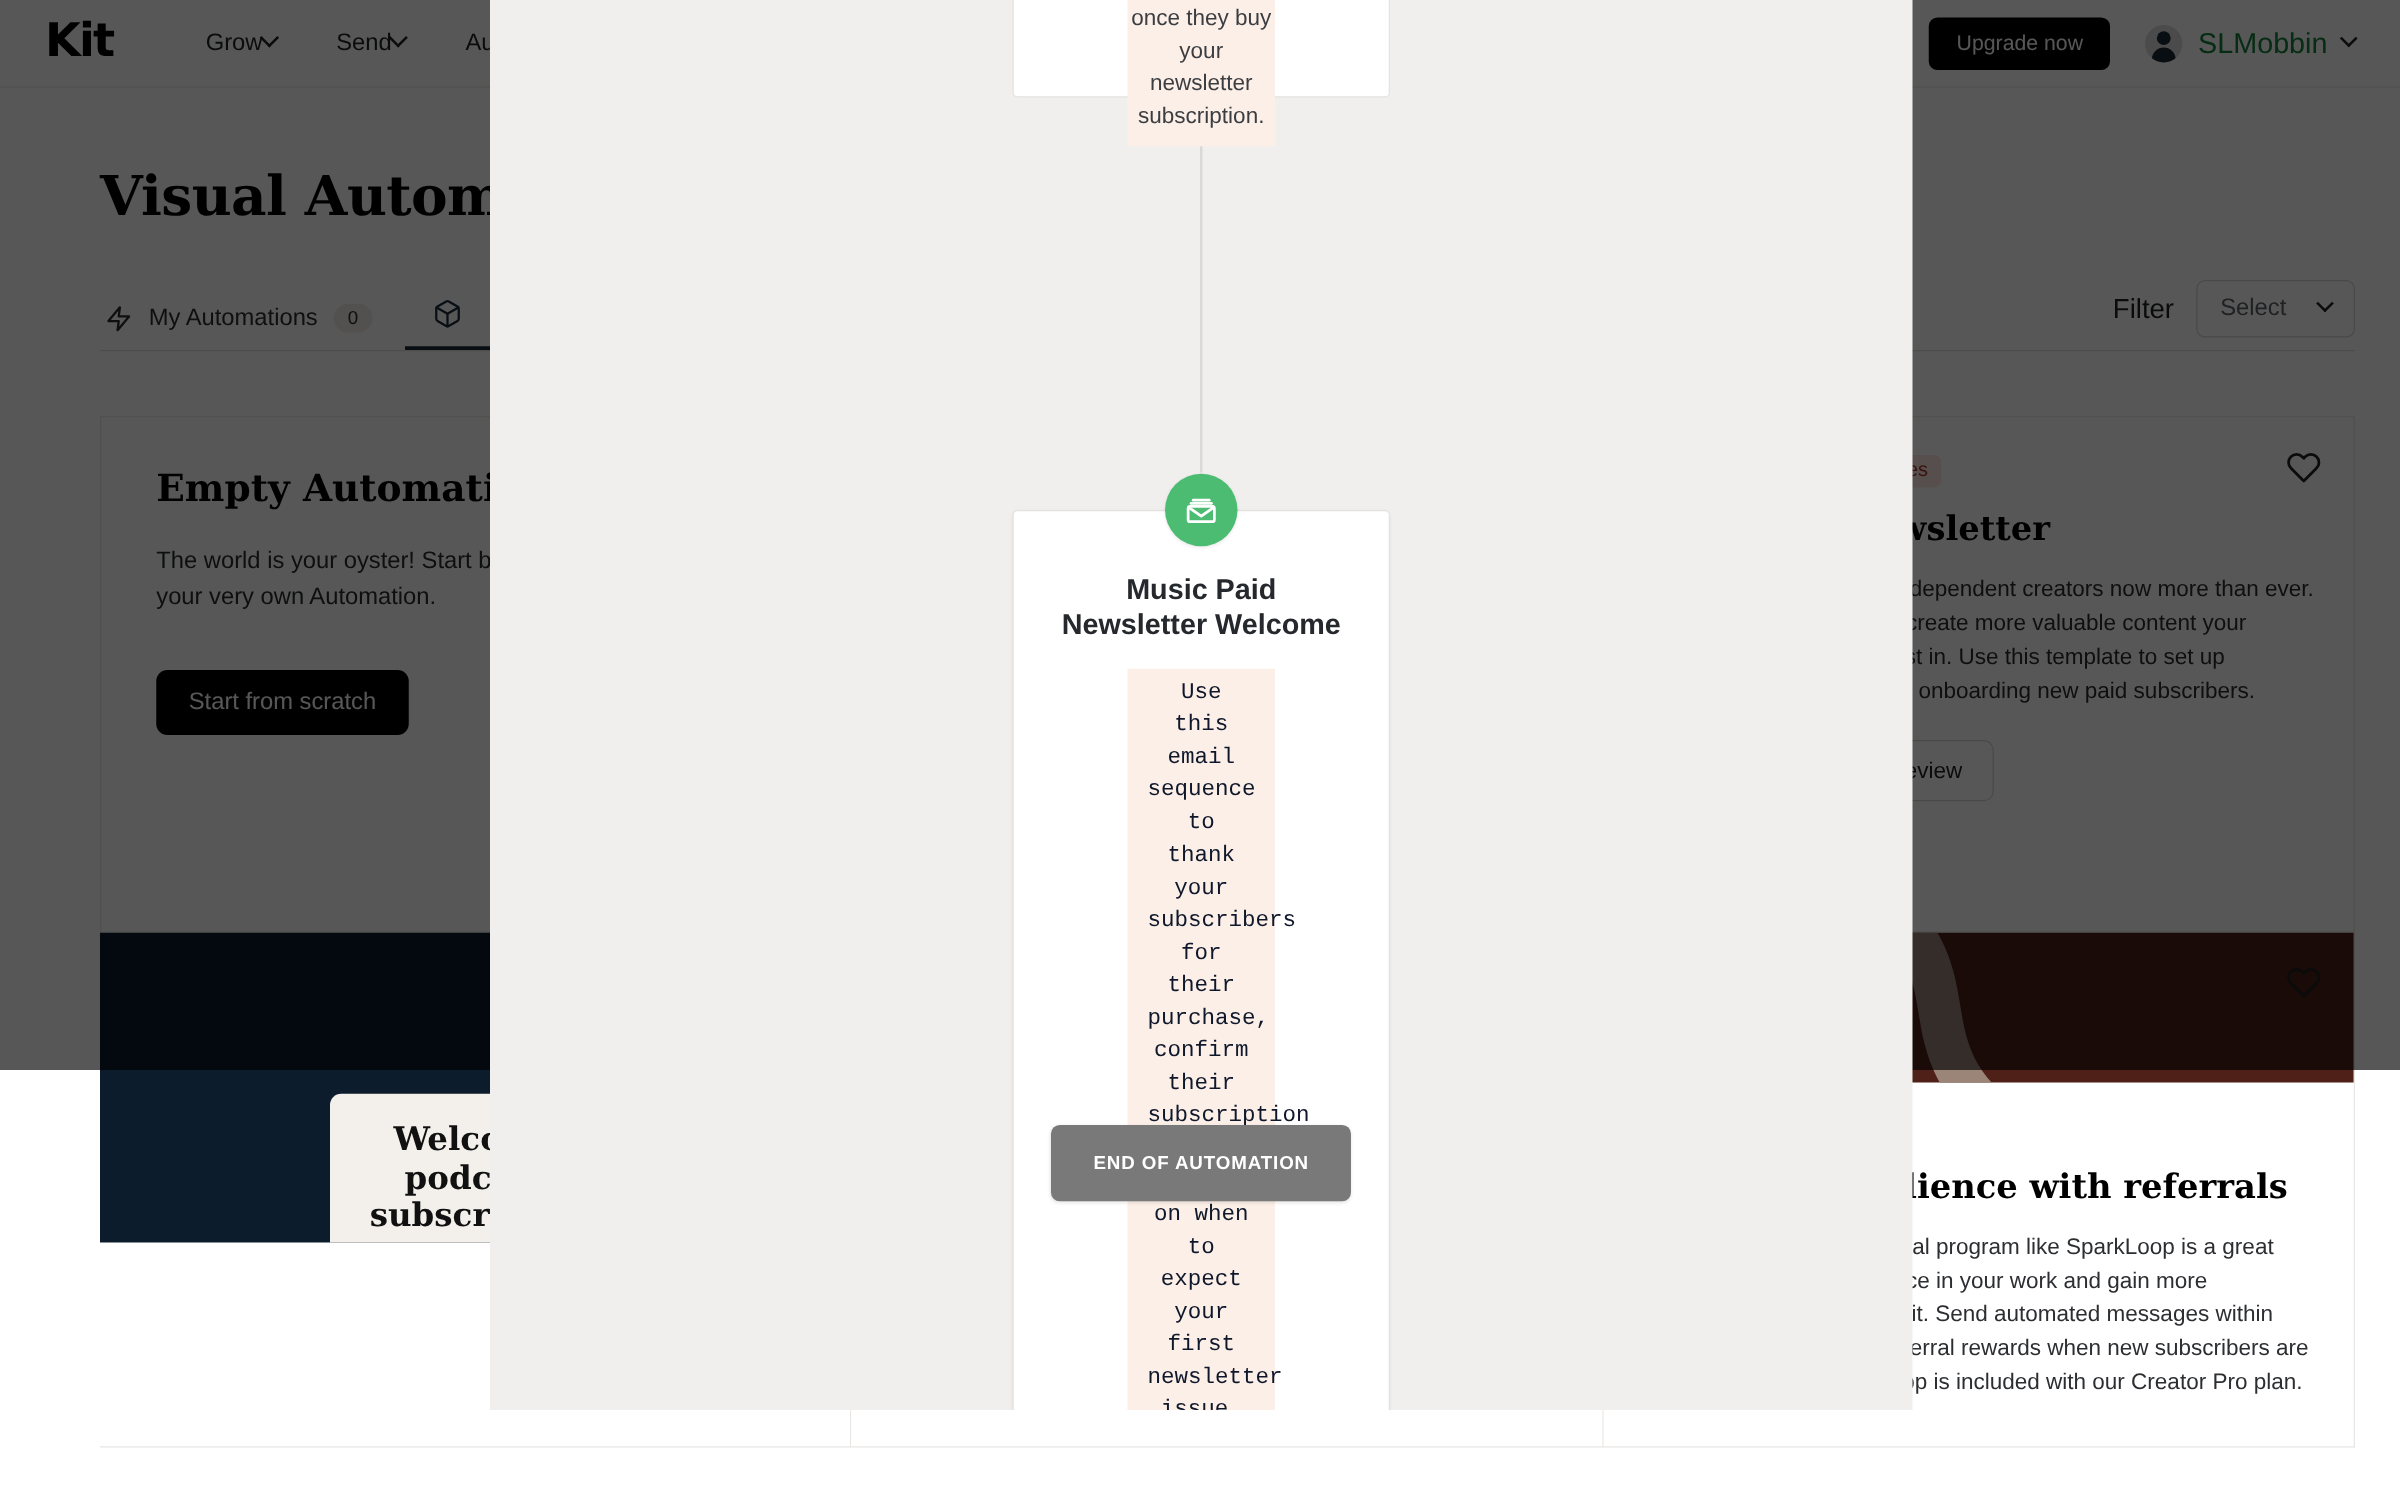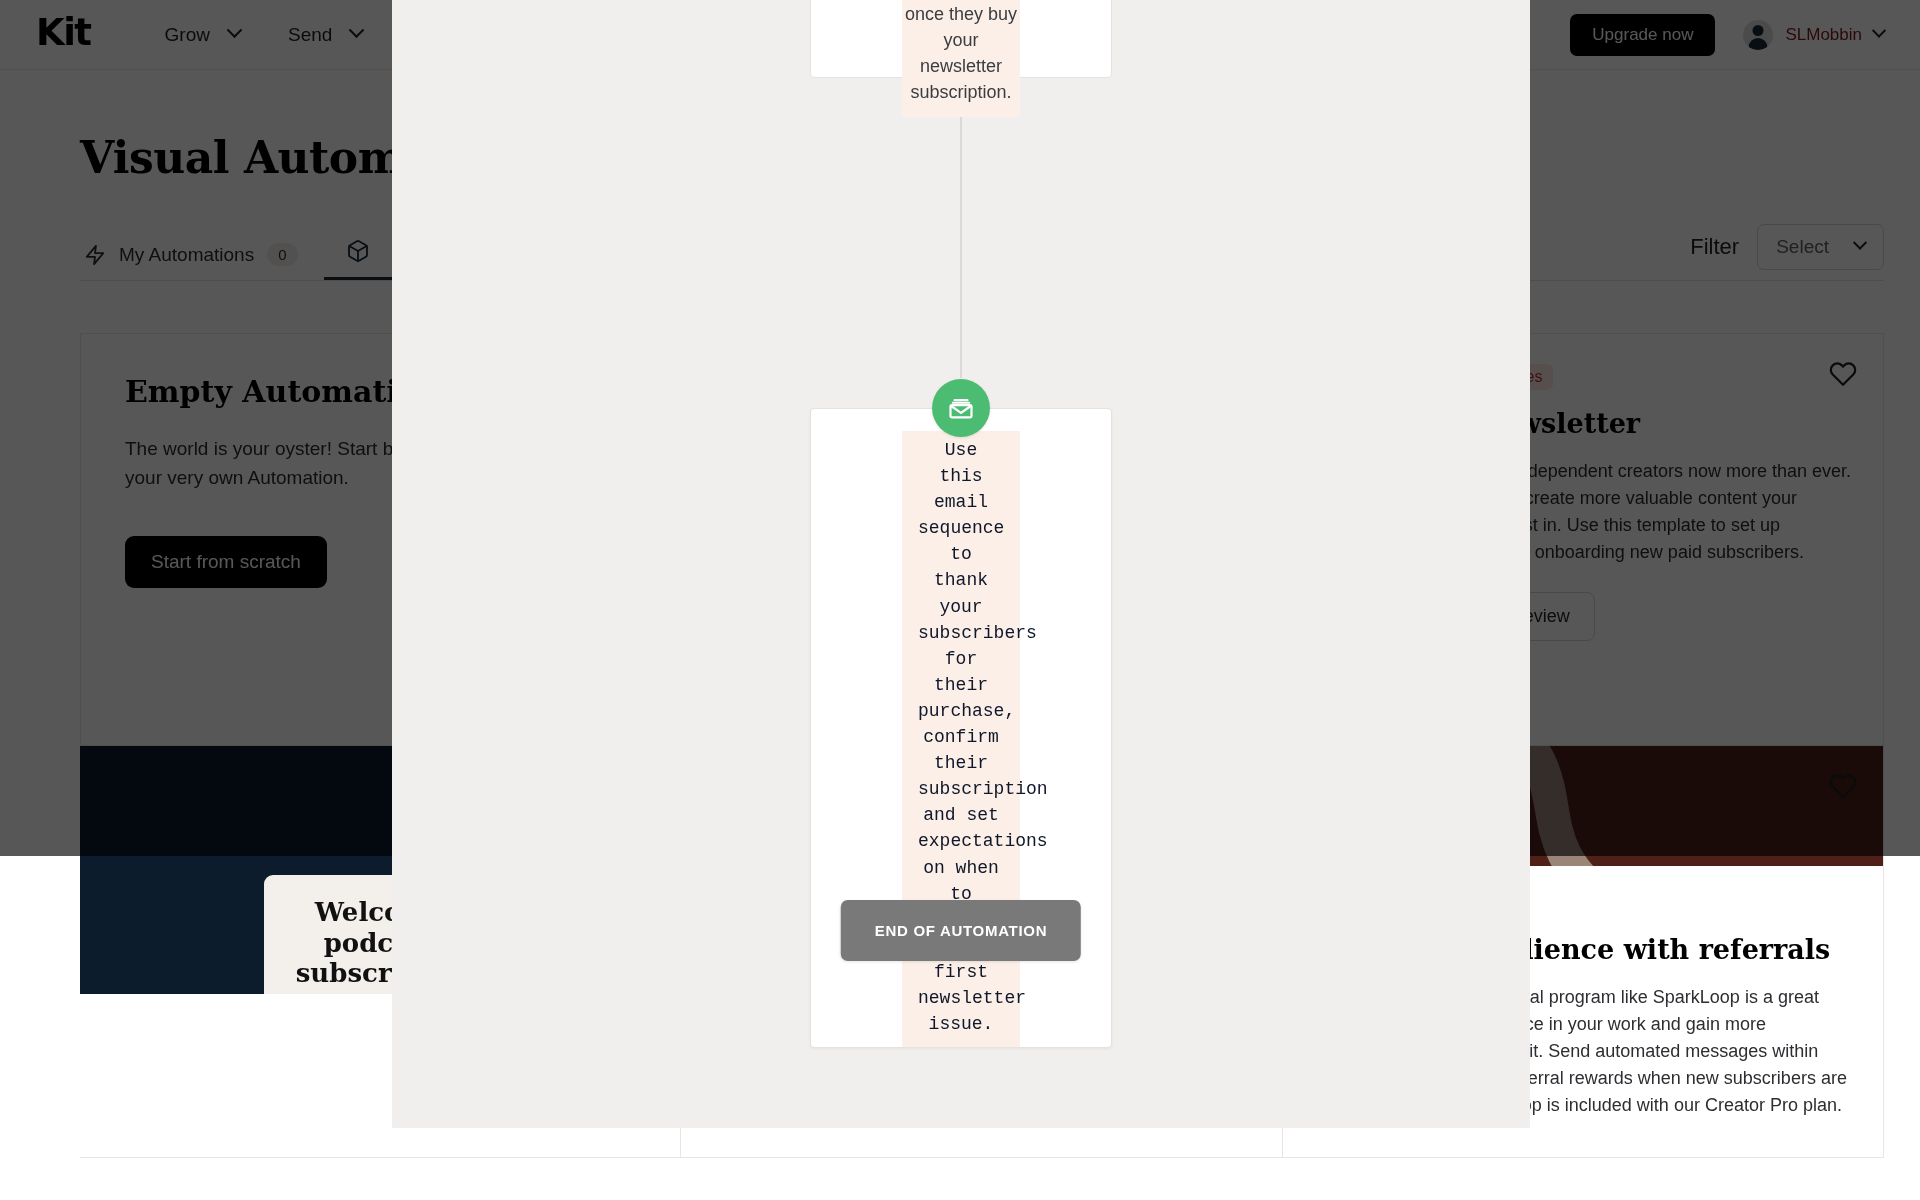--- a/index.html
+++ b/index.html
@@ -28,21 +28,21 @@
     position: relative;
   }
   .kit-logo {
     font-family: "DejaVu Sans", sans-serif;
     font-weight: 700; font-size: 37px; letter-spacing: -1.5px;
     color: #000; line-height: 1; margin-right: 74px;
     position: relative; top: -2px;
   }
   .nav-wrap { display: flex; align-items: center; gap: 48px; }
   .nav-item {
-    display: flex; align-items: center; gap: 19px;
+    display: flex; align-items: center; gap: 0;
     font-size: 19px; color: #1f2022; cursor: pointer;
   }
   .chev {
     display: inline-block; width: 11px; height: 11px;
     border-right: 2.4px solid #1f2022; border-bottom: 2.4px solid #1f2022;
     transform: rotate(45deg) translate(-3px,-3px);
   }
   .hdr-right {
     margin-left: auto; display: flex; align-items: center; gap: 28px;
   }
@@ -59,21 +59,21 @@
   .avatar::before {
     content: ""; position: absolute; left: 50%; top: 5px;
     transform: translateX(-50%);
     width: 11px; height: 11px; border-radius: 50%; background: #1b2b3a;
   }
   .avatar::after {
     content: ""; position: absolute; left: 50%; top: 18px;
     transform: translateX(-50%);
     width: 19px; height: 16px; border-radius: 10px 10px 0 0; background: #1b2b3a;
   }
-  .user-name { font-size: 17px; color: #7f1d1d; }
+  .user-name { font-size: 23px; color: #15803d; }
   .chev-sm {
     display: inline-block; width: 10px; height: 10px;
     border-right: 2.4px solid #1f2022; border-bottom: 2.4px solid #1f2022;
     transform: rotate(45deg) translate(-3px,-3px);
   }
 
   
   .page-body { padding: 0 36px; }
   .page-title {
     font-family: "DejaVu Serif", serif;
@@ -382,20 +382,21 @@
 
       <div class="node" style="top:408px;">
         <div class="node-icon">
           <svg width="28" height="28" viewBox="0 0 24 24" fill="none" stroke="#ffffff" stroke-width="1.9" stroke-linecap="round" stroke-linejoin="round">
             <path d="M5 7.5h14"></path>
             <path d="M6.5 5.3h11"></path>
             <rect x="3" y="9.5" width="18" height="10.5" rx="1.4"></rect>
             <polyline points="3.6,10.3 12,16.2 20.4,10.3"></polyline>
           </svg>
         </div>
+        <div class="node-title">Music Paid Newsletter Welcome</div>
         <div class="node-note">Use this email sequence to thank your subscribers for their purchase, confirm their subscription and set expectations on when to expect your first newsletter issue.</div>
       </div>
 
       <button class="end-btn" style="top:900px;">END OF AUTOMATION</button>
 
     </div>
   </div>
 
 </div>
 

